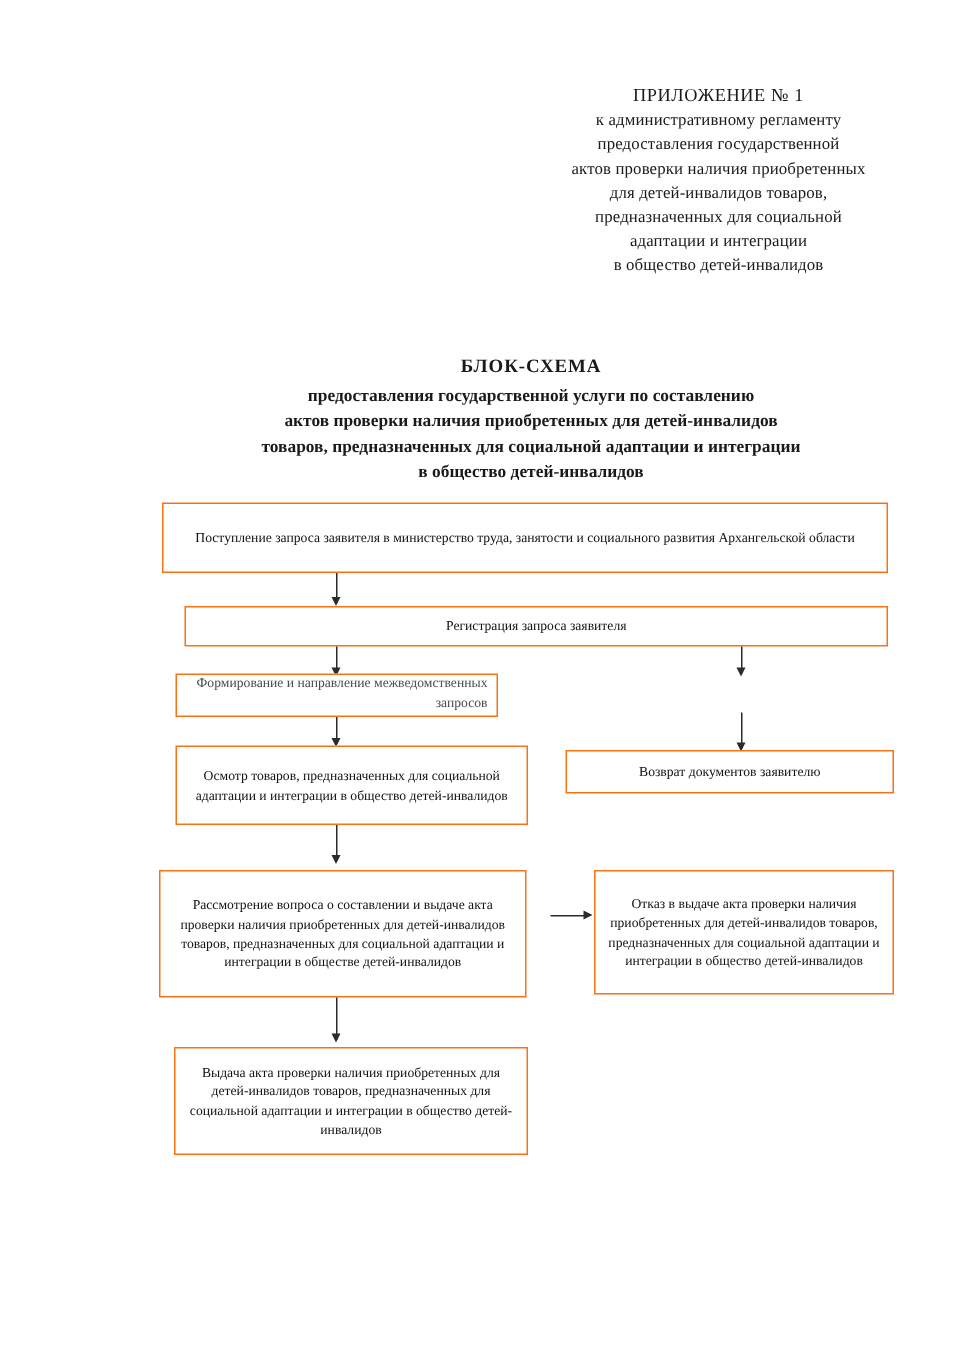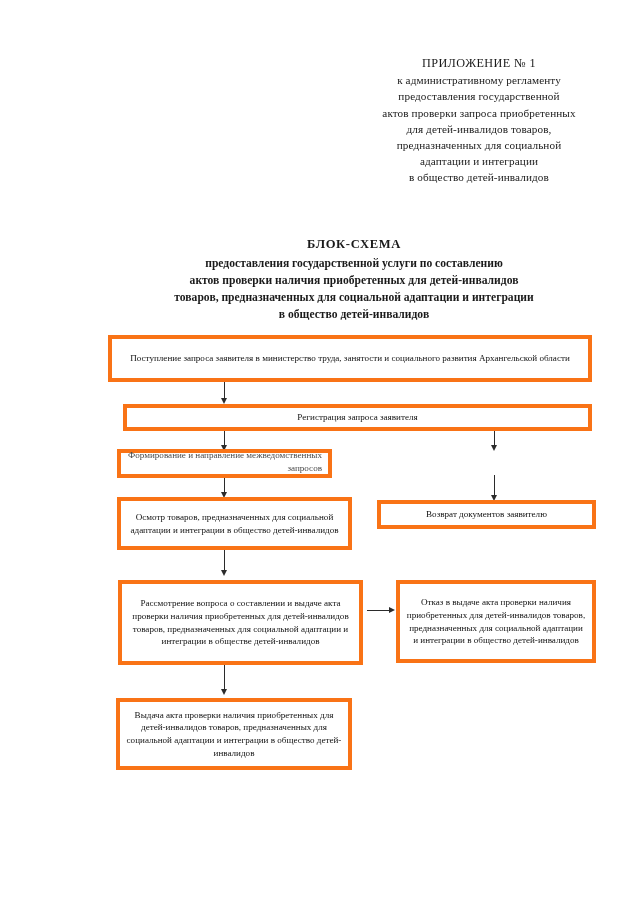--- a/index.html
+++ b/index.html
@@ -72,21 +72,21 @@
   .flow {
     position: absolute;
     left: 0;
     top: 0;
     width: 640px;
     height: 905px;
   }
   .node {
     position: absolute;
     box-sizing: border-box;
-    border: 4px solid #f97316;
+    border: 1px solid #f97316;
     background: #ffffff;
     display: flex;
     align-items: center;
     justify-content: center;
     text-align: center;
     font-size: 9.1px;
     line-height: 12.6px;
     padding: 3px 6px;
     color: #111;
   }
@@ -126,21 +126,21 @@
 <body>
 
 <div id="page">
 
   <div class="margin-tick"></div>
 
   <div class="header-block">
     <span class="hdr-line first">ПРИЛОЖЕНИЕ № 1</span>
     <span class="hdr-line">к административному регламенту</span>
     <span class="hdr-line">предоставления государственной</span>
-    <span class="hdr-line">актов проверки запроса приобретенных</span>
+    <span class="hdr-line">актов проверки наличия приобретенных</span>
     <span class="hdr-line">для детей-инвалидов товаров,</span>
     <span class="hdr-line">предназначенных для социальной</span>
     <span class="hdr-line">адаптации и интеграции</span>
     <span class="hdr-line">в общество детей-инвалидов</span>
   </div>
 
   <div class="doc-title">
     <span class="t-line main">БЛОК-СХЕМА</span>
     <span class="t-line">предоставления государственной услуги по составлению</span>
     <span class="t-line">актов проверки наличия приобретенных для детей-инвалидов</span>
@@ -182,21 +182,21 @@
       <span class="node-text">Возврат документов заявителю</span>
     </div>
 
     <div class="node" style="left:83px; top:497px; width:235px; height:53px;">
       <span class="node-text">Осмотр товаров, предназначенных для социальной адаптации и интеграции в общество детей-инвалидов</span>
     </div>
 
     <div class="conn-v" style="left:190px; top:550px; height:24px;"></div>
     <div class="arrow-down" style="left:186.5px; top:570px;"></div>
 
-    <div class="node" style="left:84px; top:580px; width:245px; height:85px;">
+    <div class="node" style="left:72px; top:580px; width:245px; height:85px;">
       <span class="node-text">Рассмотрение вопроса о составлении и выдаче акта проверки наличия приобретенных для детей-инвалидов товаров, предназначенных для социальной адаптации и интеграции в обществе детей-инвалидов</span>
     </div>
 
     <div class="conn-h" style="left:333px; top:610px; width:24px;"></div>
     <div class="arrow-right" style="left:355px; top:606.5px;"></div>
 
     <div class="node" style="left:362px; top:580px; width:200px; height:83px;">
       <span class="node-text">Отказ в выдаче акта проверки наличия приобретенных для детей-инвалидов товаров, предназначенных для социальной адаптации и интеграции в общество детей-инвалидов</span>
     </div>
 

